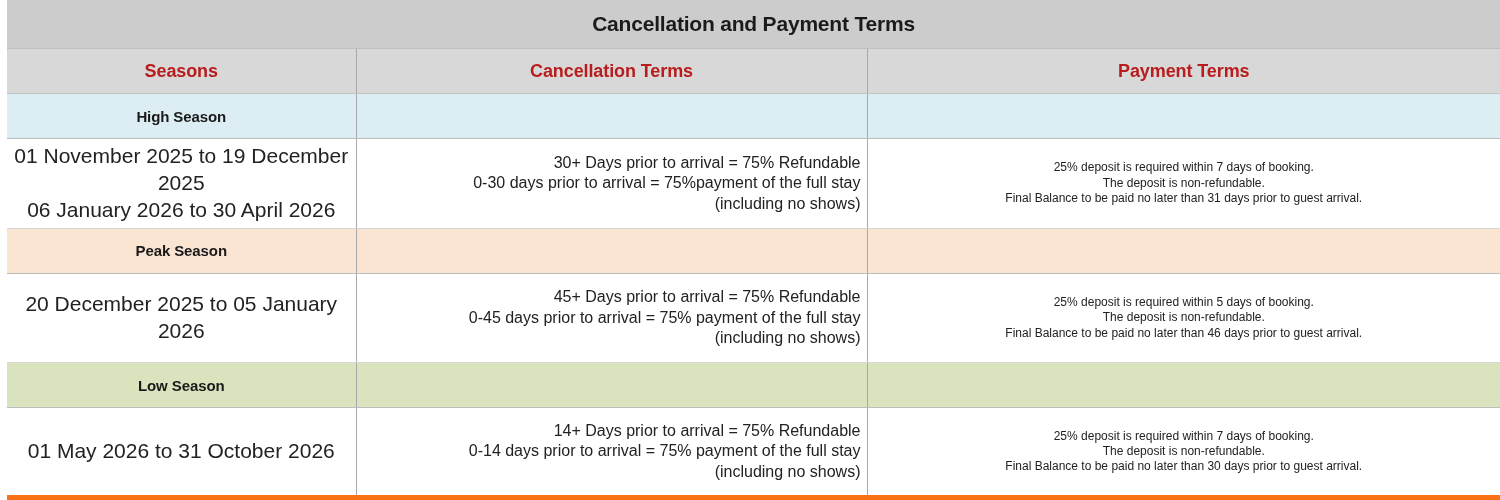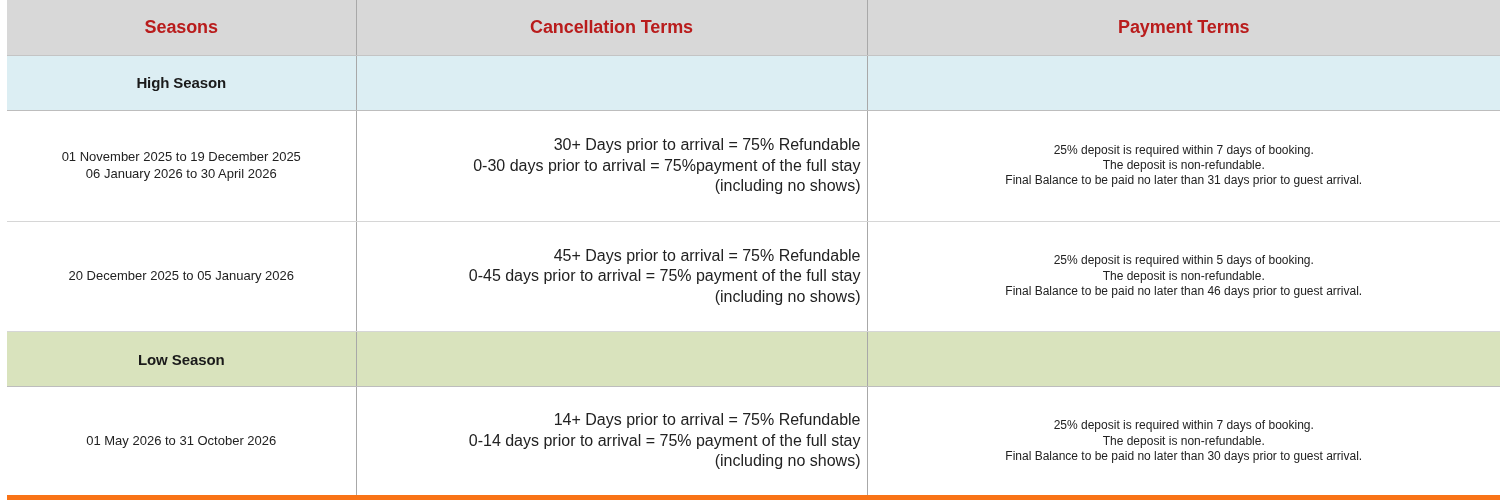--- a/index.html
+++ b/index.html
@@ -96,36 +96,39 @@
     line-height: 1.28;
     color: #222222;
     padding: 0 6px;
     border-right: 1px solid #a8a8a8;
     border-bottom: 1px solid #d6d6d6;
     white-space: pre-line;
   }
   td.body-cell:last-child { border-right: none; }
   tr.body-row:last-child td.body-cell { border-bottom: 5px solid #f97316; }
 
-  td.body-cell.season-dates { font-size: 13px; }
+  td.body-cell.season-dates { font-size: 21px; }
   td.body-cell.cancel-text  { font-size: 16px; text-align: right; }
   td.body-cell.payment-text { font-size: 12px; }
 </style>
 </head>
 <body>
 
 <div id="sheet">
   <table class="terms">
     <colgroup>
       <col class="c-season">
       <col class="c-cancel">
       <col class="c-payment">
     </colgroup>
     <tbody>
 
+      <tr class="title-row">
+        <td class="title-cell" colspan="3">Cancellation and Payment Terms</td>
+      </tr>
 
       <tr class="head-row">
         <th class="head-cell">Seasons</th>
         <th class="head-cell">Cancellation Terms</th>
         <th class="head-cell">Payment Terms</th>
       </tr>
 
       <tr class="band-row band-high">
         <td class="band-cell">High Season</td>
         <td class="band-cell blank"></td>
@@ -135,20 +138,25 @@
         <td class="body-cell season-dates">01 November 2025 to 19 December 2025
 06 January 2026 to 30 April 2026</td>
         <td class="body-cell cancel-text">30+ Days prior to arrival = 75% Refundable
 0-30 days prior to arrival = 75%payment of the full stay
 (including no shows)</td>
         <td class="body-cell payment-text">25% deposit is required within 7 days of booking.
 The deposit is non-refundable.
 Final Balance to be paid no later than 31 days prior to guest arrival.</td>
       </tr>
 
+      <tr class="band-row band-peak">
+        <td class="band-cell">Peak Season</td>
+        <td class="band-cell blank"></td>
+        <td class="band-cell blank"></td>
+      </tr>
       <tr class="body-row">
         <td class="body-cell season-dates">20 December 2025 to 05 January 2026</td>
         <td class="body-cell cancel-text">45+ Days prior to arrival = 75% Refundable
 0-45 days prior to arrival = 75% payment of the full stay
 (including no shows)</td>
         <td class="body-cell payment-text">25% deposit is required within 5 days of booking.
 The deposit is non-refundable.
 Final Balance to be paid no later than 46 days prior to guest arrival.</td>
       </tr>
 

